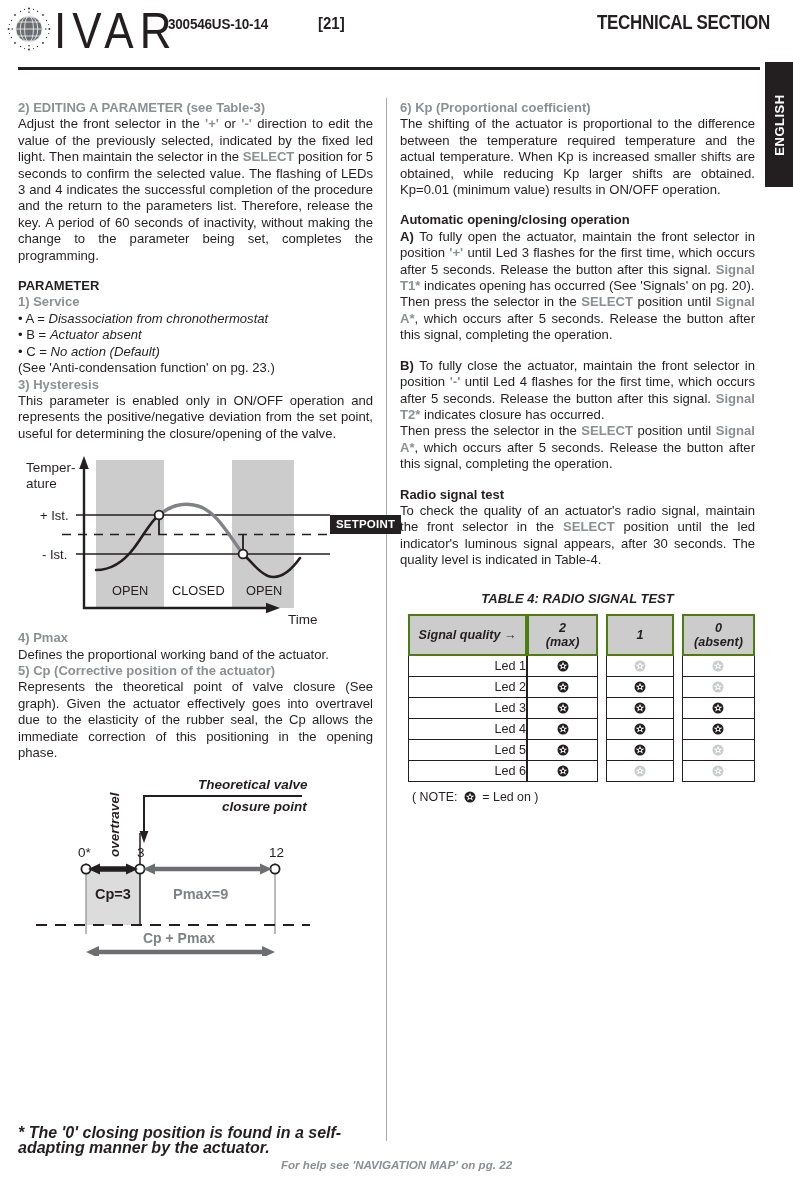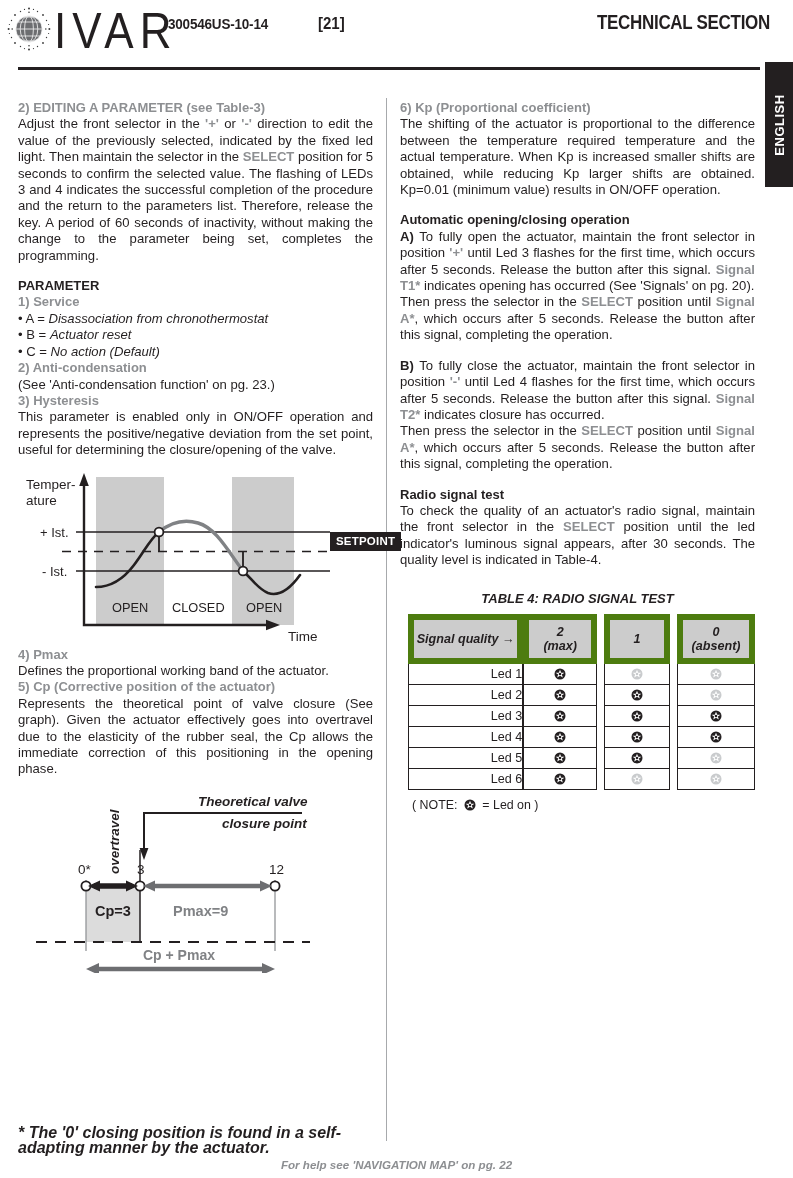--- a/index.html
+++ b/index.html
@@ -117,21 +117,21 @@
   }
   #signal-table {
     margin-top: 8px; margin-left: 8px;
     border-collapse: separate; border-spacing: 0;
     font-size: 12.4px;
   }
   #signal-table td, #signal-table th {
     padding: 0; margin: 0;
   }
   .th-cell {
-    background: #cccccc; border: 6px solid #4d7c0f;
+    background: #cccccc; border: 2px solid #4d7c0f;
     font-weight: bold; font-style: italic;
     text-align: center; vertical-align: middle;
     height: 38px; font-size: 12.6px; line-height: 14px;
   }
   .th-label { text-align: center; padding: 0 8px; width: 126px; }
   .th-val { width: 72px; }
   .gapcol { width: 9px; border: none; background: #ffffff; }
   .td-label {
     border: 1px solid #231f20; border-top: none;
     height: 20px; padding-left: 7px; font-size: 12.6px;
@@ -234,24 +234,23 @@
 
   <div class="para"><span>Adjust the front selector in the </span><span class="gray">'+'</span><span> or </span><span class="gray">'-'</span><span> direction to edit the value of the previously selected, indicated by the fixed led light. Then maintain the selector in the </span><span class="gray">SELECT</span><span> position for 5 seconds to confirm the selected value.  The flashing of LEDs 3 and 4 indicates the successful completion of the procedure and the return to the parameters list. Therefore, release the key. A period of 60 seconds of inactivity, without making the change to the parameter being set, completes the programming.</span></div>
 
 
   <div class="spacer-md"></div>
 
   <div class="hd-black">PARAMETER</div>
   <div class="hd-gray">1) Service</div>
 
   <div class="para last"><span>• A = </span><span class="ital">Disassociation from chronothermostat</span></div>
-  <div class="para last"><span>• B = </span><span class="ital">Actuator reset</span></div>
+  <div class="para last"><span>• B = </span><span class="ital">Actuator absent</span></div>
   <div class="para last"><span>• C = </span><span class="ital">No action (Default)</span></div>
 
-  <div class="hd-gray">2) Anti-condensation</div>
   <div class="para last">(See 'Anti-condensation function' on pg. 23.)</div>
 
   <div class="hd-gray">3) Hysteresis</div>
   <div class="para">This parameter is enabled only in ON/OFF operation and represents the positive/negative deviation from the set point, useful for determining the closure/opening of the valve.</div>
 
   <div id="graph-hysteresis">
     <svg width="355" height="178" viewBox="0 0 355 178">
 
       <rect x="78" y="8" width="68" height="148" fill="#cccccc"></rect>
       <rect x="214" y="8" width="62" height="148" fill="#cccccc"></rect>

